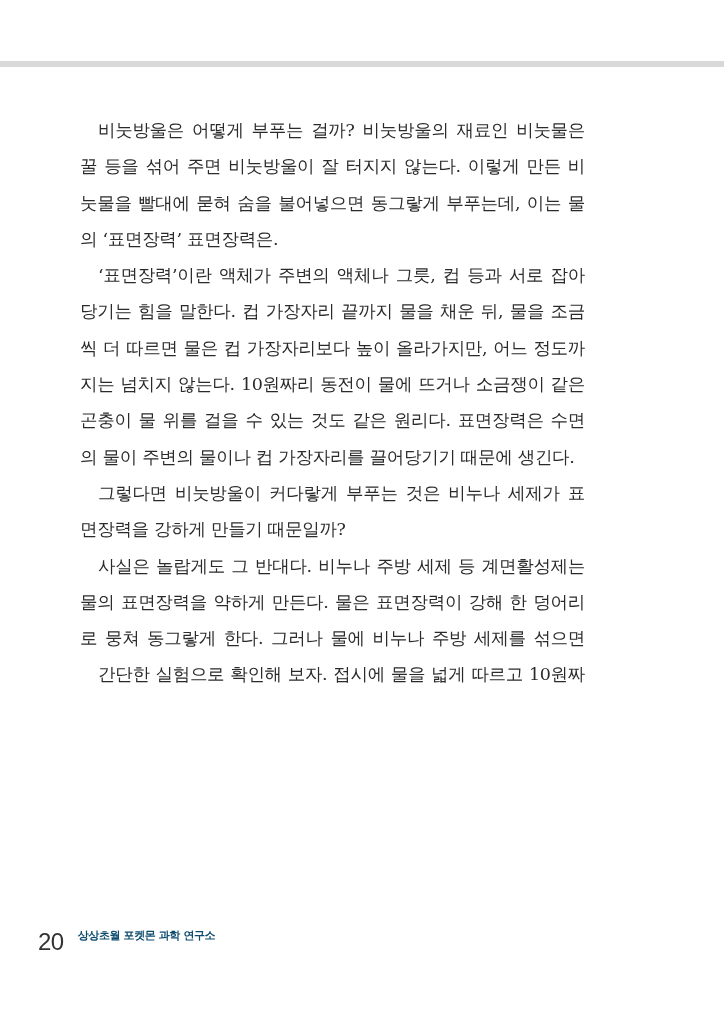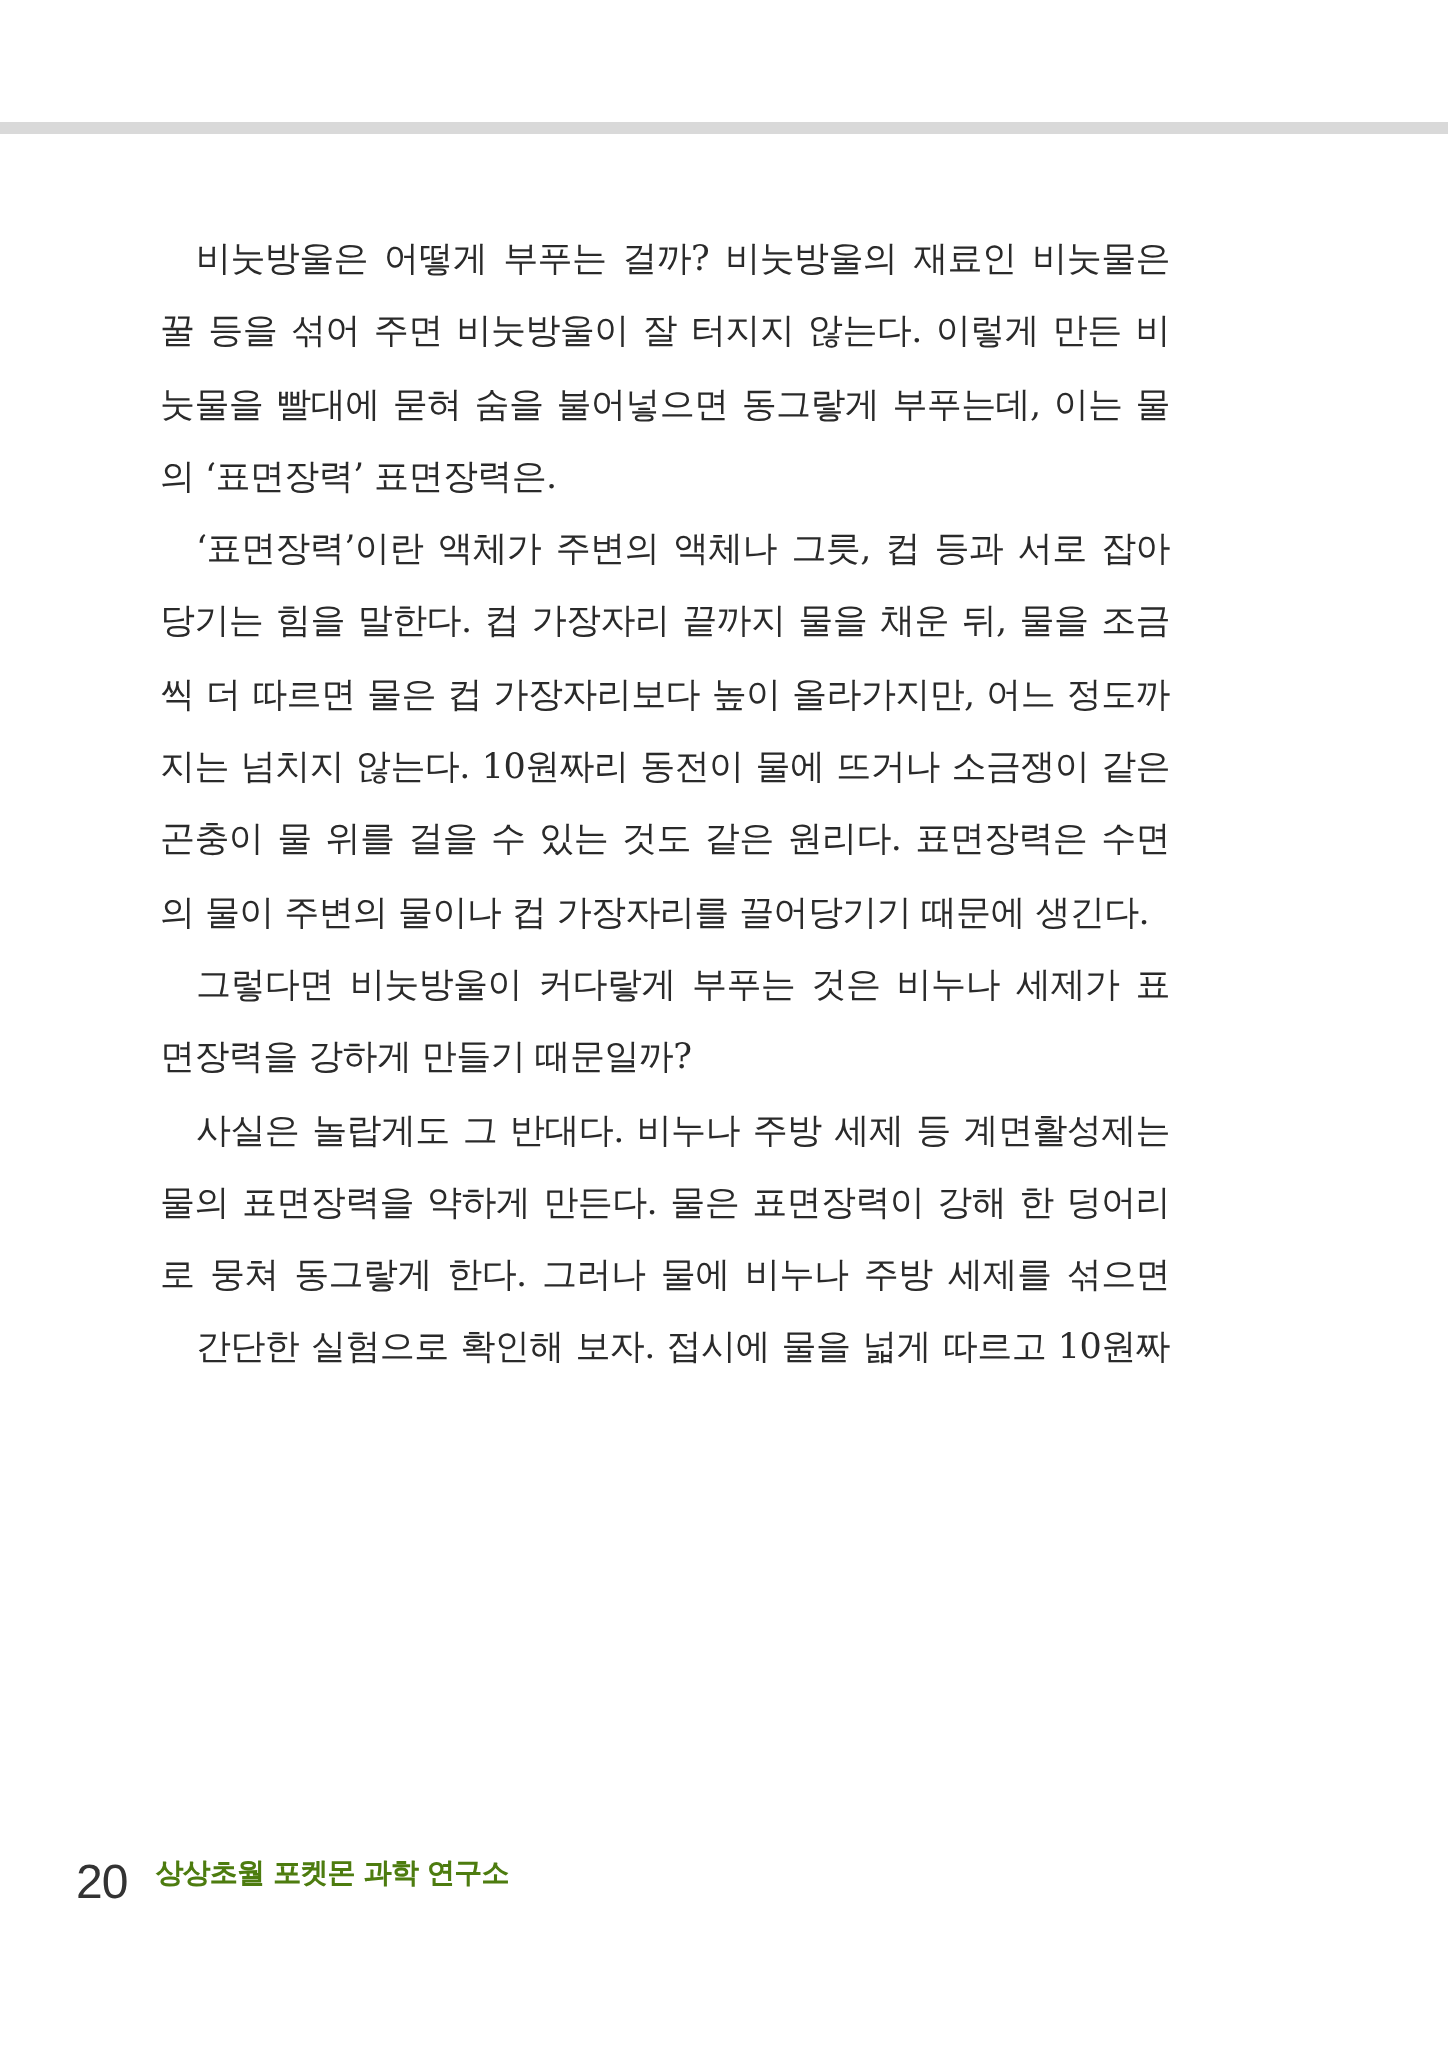--- a/index.html
+++ b/index.html
@@ -56,22 +56,22 @@
   .page-number {
     font-family: "Liberation Sans", "DejaVu Sans", sans-serif;
     font-size: 24px;
     font-weight: 300;
     color: #333333;
     letter-spacing: -0.5px;
     margin-right: 14px;
   }
   .book-title {
     font-family: "DejaVu Sans", "Liberation Sans", sans-serif;
-    font-size: 14px;
-    color: #4d7c0f;
+    font-size: 11px;
+    color: #0c4a6e;
     letter-spacing: -0.4px;
     font-weight: bold;
   }
 </style>
 </head>
 <body>
 
 <div class="top-rule"></div>
 
 <div class="body-text">

